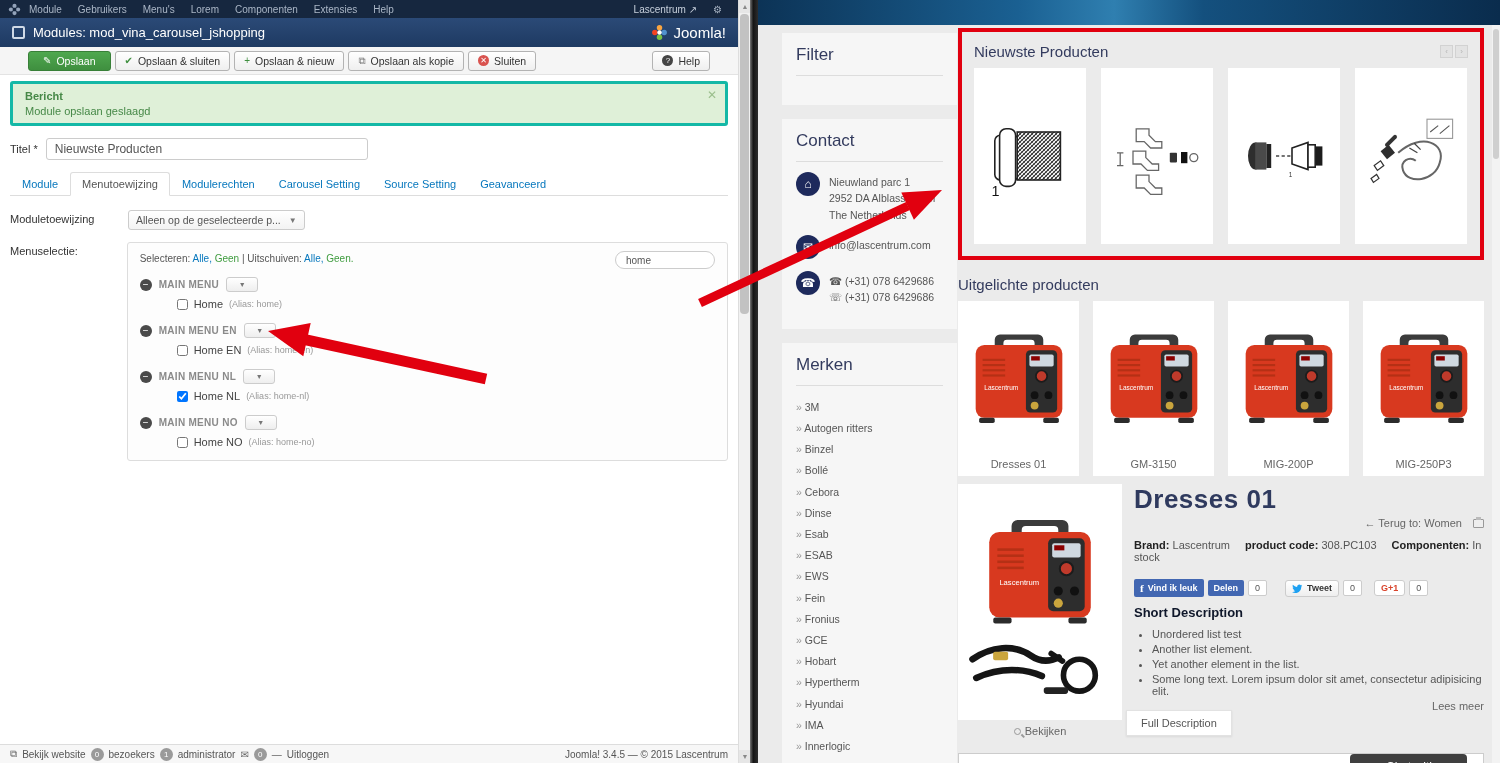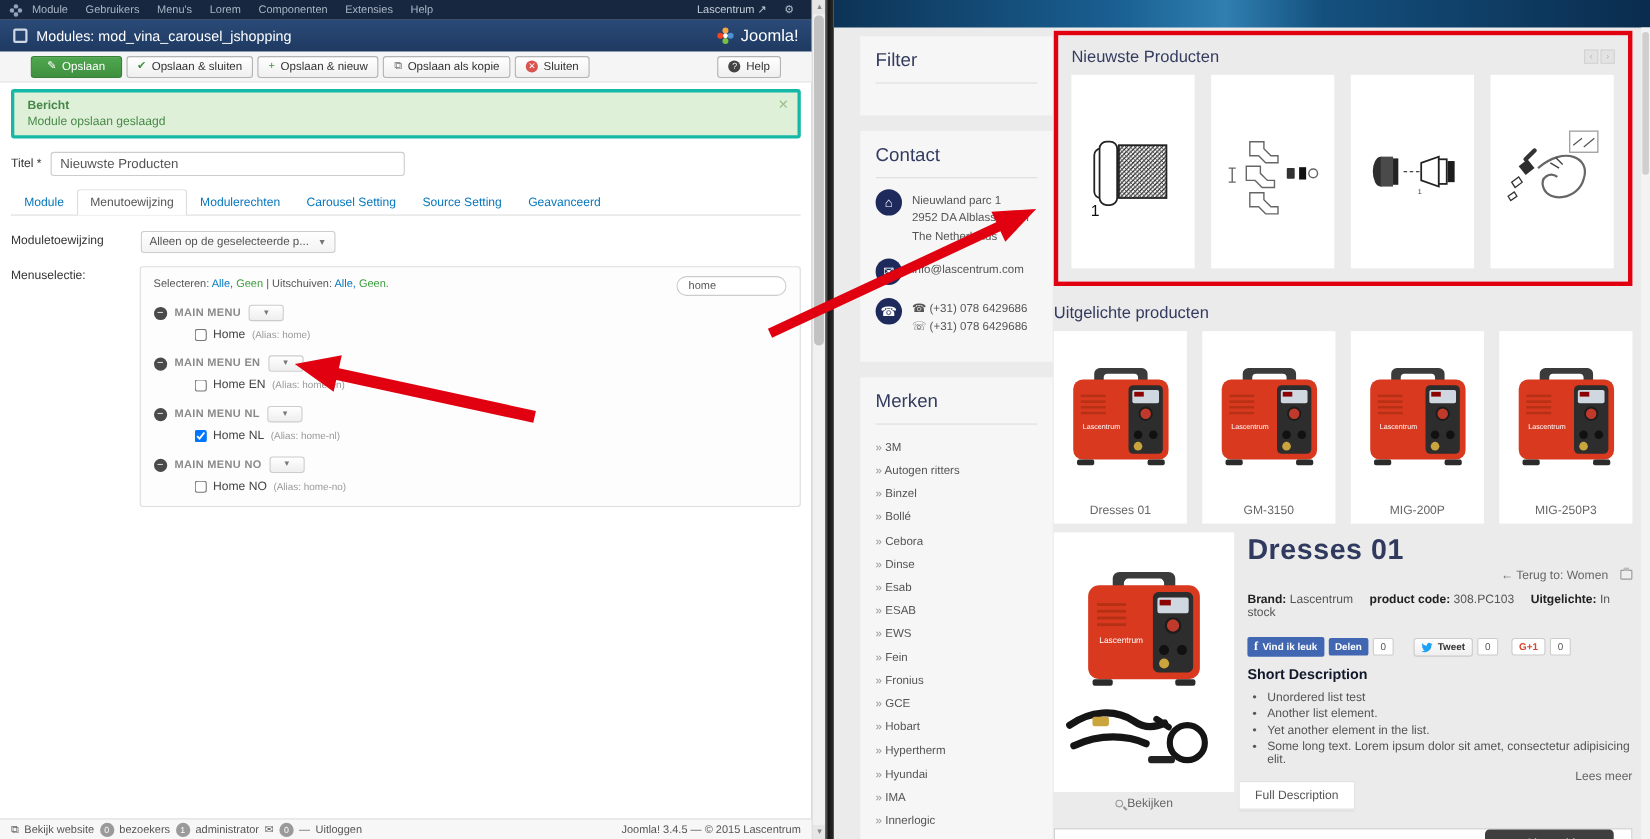--- a/index.html
+++ b/index.html
@@ -536,21 +536,21 @@
         </div>
         <div class="info-col">
           <h1>Dresses 01</h1>
           <div class="backrow">
             <span>← Terug to: Women</span>
             <span class="print-ic"></span>
           </div>
           <div class="metarow">
             <b>Brand:</b> <span>Lascentrum</span><span class="sep"></span>
             <b>product code:</b> <span>308.PC103</span><span class="sep"></span>
-            <b>Uitgelichte:</b> <span>In stock</span>
+            <b>Componenten:</b> <span>In stock</span>
           </div>
           <div class="socialrow">
             <span class="fb-btn">
                 <span class="fb-f">f</span>
                 <span>Vind ik leuk</span>
               </span>
             <span class="fb-btn">
                 <span>Delen</span>
               </span>
             <span class="cnt">0</span>

